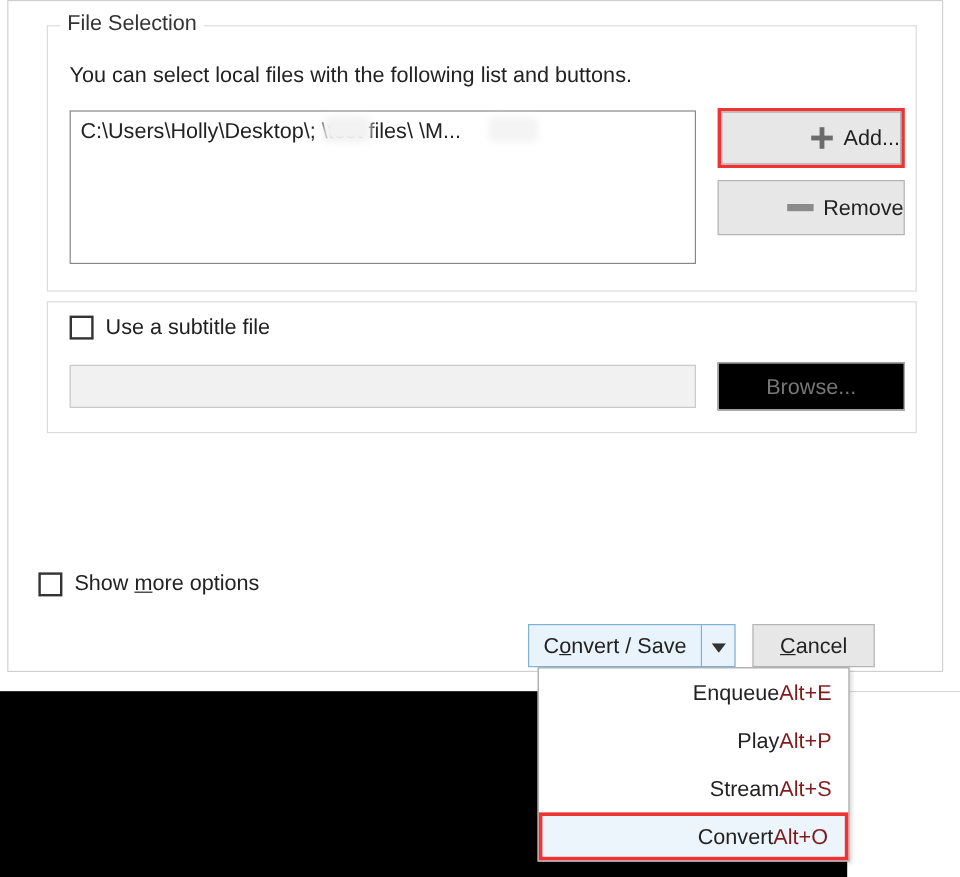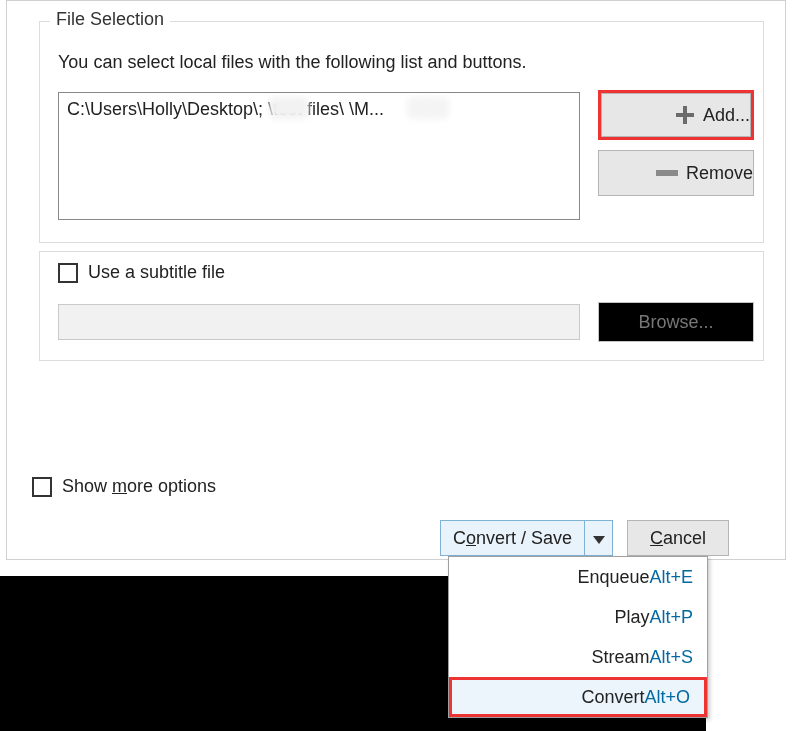--- a/index.html
+++ b/index.html
@@ -218,21 +218,21 @@
   }
   .menu-item {
     display: flex;
     height: 40px;
     align-items: center;
     padding: 0 14px;
     cursor: pointer;
     text-align: right;
   }
   .menu-item span.label { flex: 1; }
-  .menu-item span.shortcut { color: #0369a1; }
+  .menu-item span.shortcut { color: #7f1d1d; }
   .menu-item.highlight {
     border: 3px solid #e33;
     background: #ecf5fc;
   }
   .black-strip {
     position: absolute;
     left: 0;
     top: 576px;
     width: 800px;
     height: 155px;

